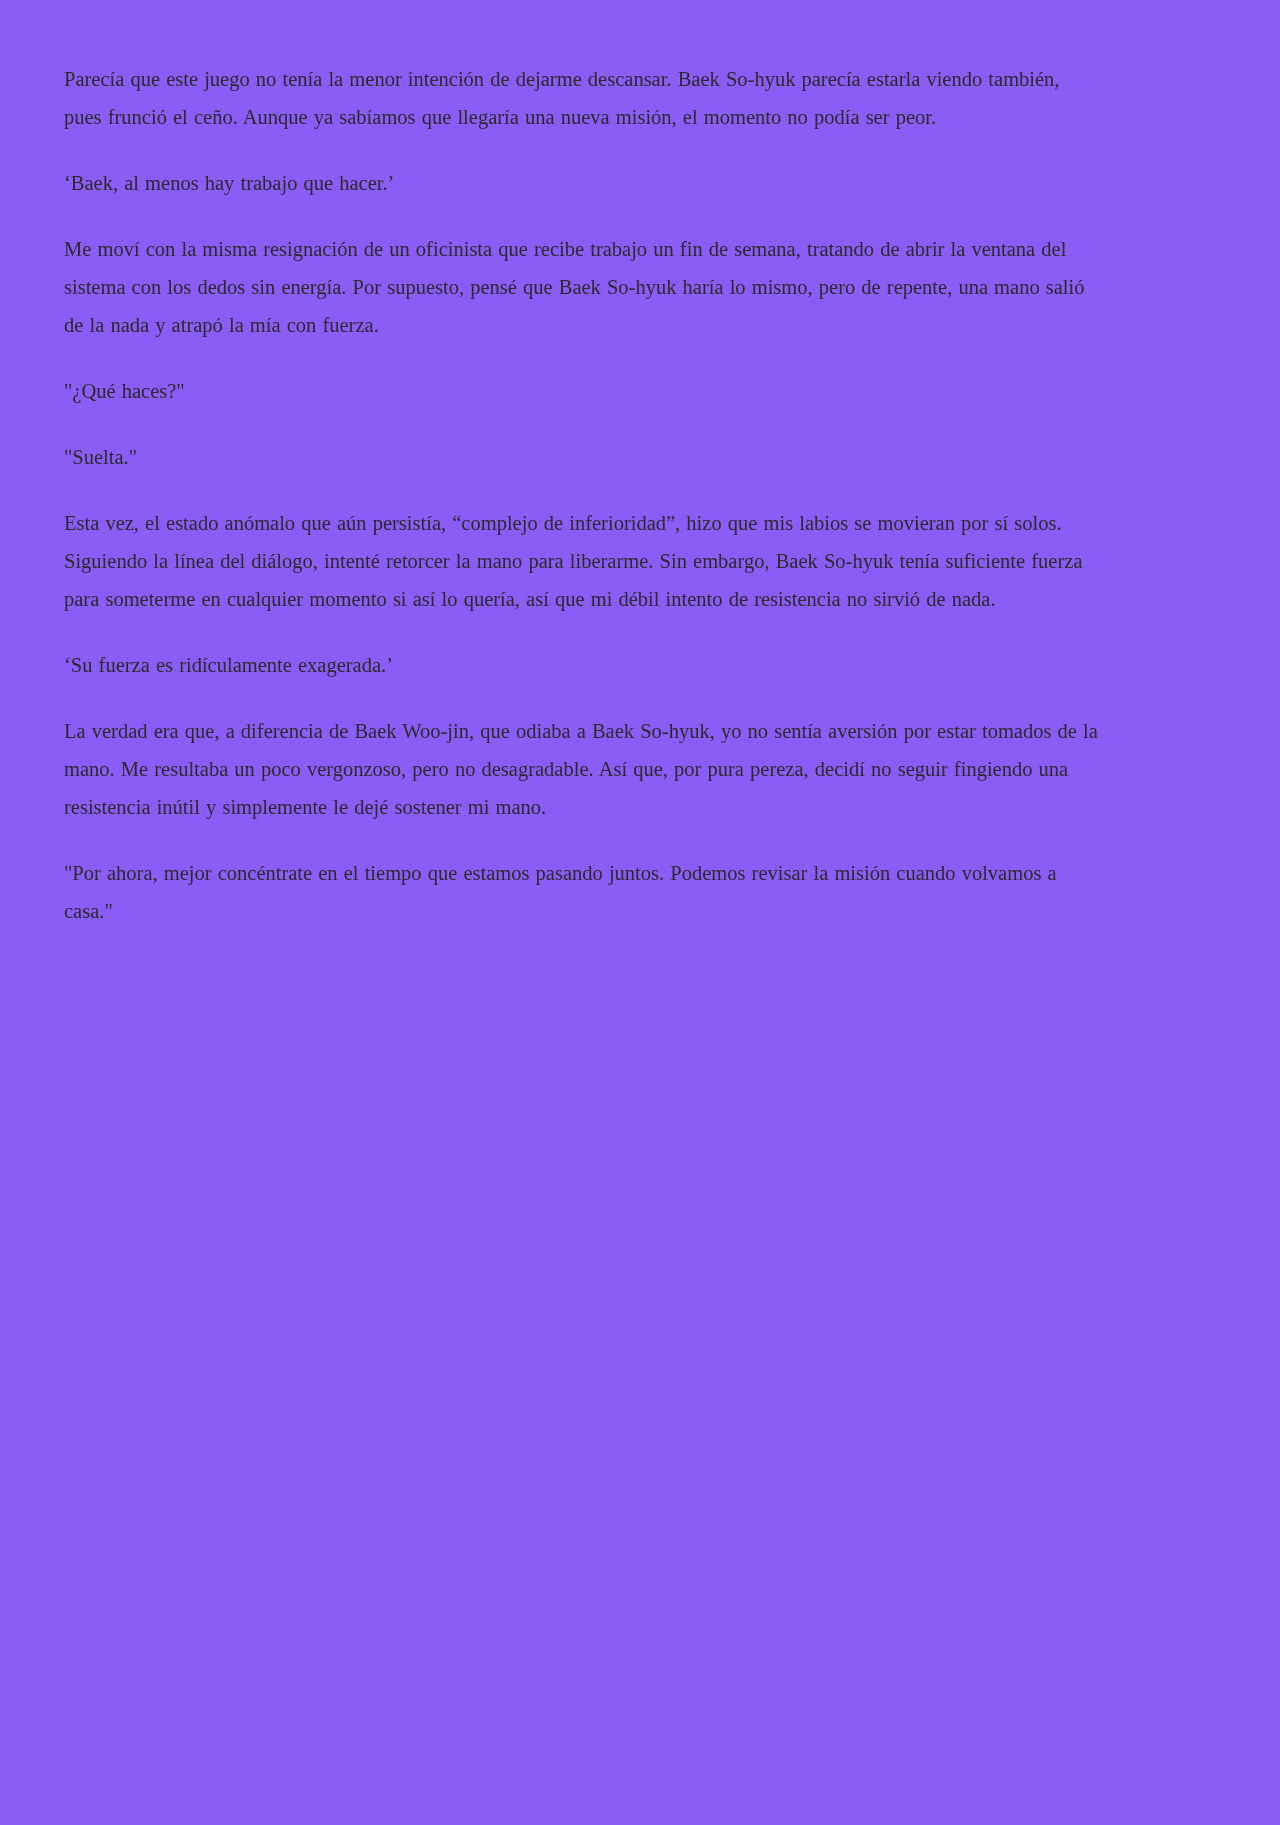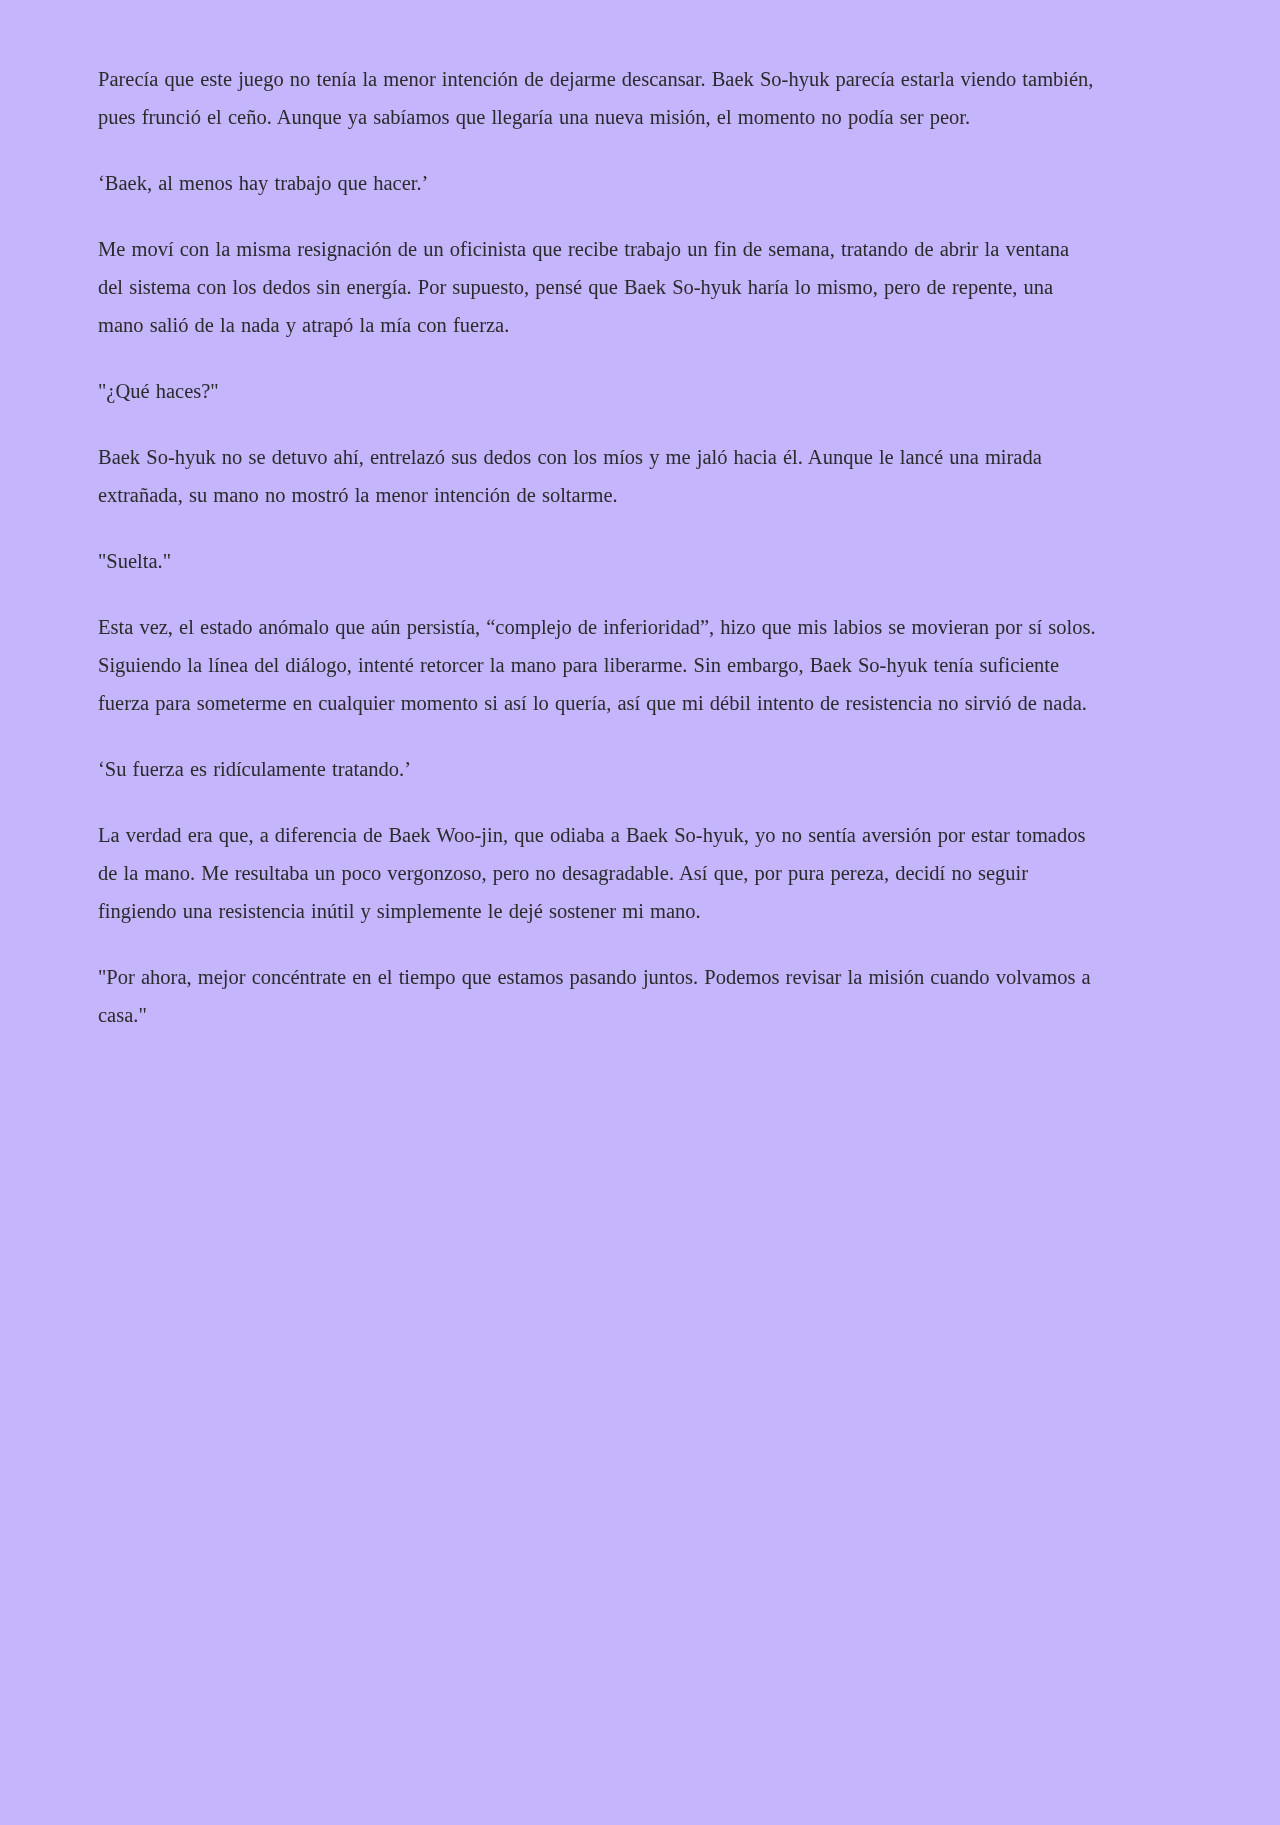--- a/index.html
+++ b/index.html
@@ -10,39 +10,38 @@
   body {
     width: 1280px;
     height: 1825px;
     overflow: hidden;
     font-family: "Liberation Serif", "DejaVu Serif", serif;
   }
   .page {
     box-sizing: border-box;
     width: 1280px;
     height: 1825px;
-    padding: 60px 180px 0 98px;
-    background: #c4b5fd;
+    padding: 60px 180px 0 64px;
+    background: #8b5cf6;
   }
   .page p {
     margin: 0 0 28px 0;
     font-size: 20.5px;
     line-height: 38px;
     color: #2b2b2b;
     text-align: left;
     word-spacing: 1px;
   }
 </style>
 </head>
 <body>
 
 <div class="page">
   <p>Parecía que este juego no tenía la menor intención de dejarme descansar. Baek So-hyuk parecía estarla viendo también, pues frunció el ceño. Aunque ya sabíamos que llegaría una nueva misión, el momento no podía ser peor.</p>
   <p>‘Baek, al menos hay trabajo que hacer.’</p>
   <p>Me moví con la misma resignación de un oficinista que recibe trabajo un fin de semana, tratando de abrir la ventana del sistema con los dedos sin energía. Por supuesto, pensé que Baek So-hyuk haría lo mismo, pero de repente, una mano salió de la nada y atrapó la mía con fuerza.</p>
   <p>"¿Qué haces?"</p>
-  <p>Baek So-hyuk no se detuvo ahí, entrelazó sus dedos con los míos y me jaló hacia él. Aunque le lancé una mirada extrañada, su mano no mostró la menor intención de soltarme.</p>
   <p>"Suelta."</p>
   <p>Esta vez, el estado anómalo que aún persistía, “complejo de inferioridad”, hizo que mis labios se movieran por sí solos. Siguiendo la línea del diálogo, intenté retorcer la mano para liberarme. Sin embargo, Baek So-hyuk tenía suficiente fuerza para someterme en cualquier momento si así lo quería, así que mi débil intento de resistencia no sirvió de nada.</p>
-  <p>‘Su fuerza es ridículamente tratando.’</p>
+  <p>‘Su fuerza es ridículamente exagerada.’</p>
   <p>La verdad era que, a diferencia de Baek Woo-jin, que odiaba a Baek So-hyuk, yo no sentía aversión por estar tomados de la mano. Me resultaba un poco vergonzoso, pero no desagradable. Así que, por pura pereza, decidí no seguir fingiendo una resistencia inútil y simplemente le dejé sostener mi mano.</p>
   <p>"Por ahora, mejor concéntrate en el tiempo que estamos pasando juntos. Podemos revisar la misión cuando volvamos a casa."</p>
 </div>
 
 </body></html>

